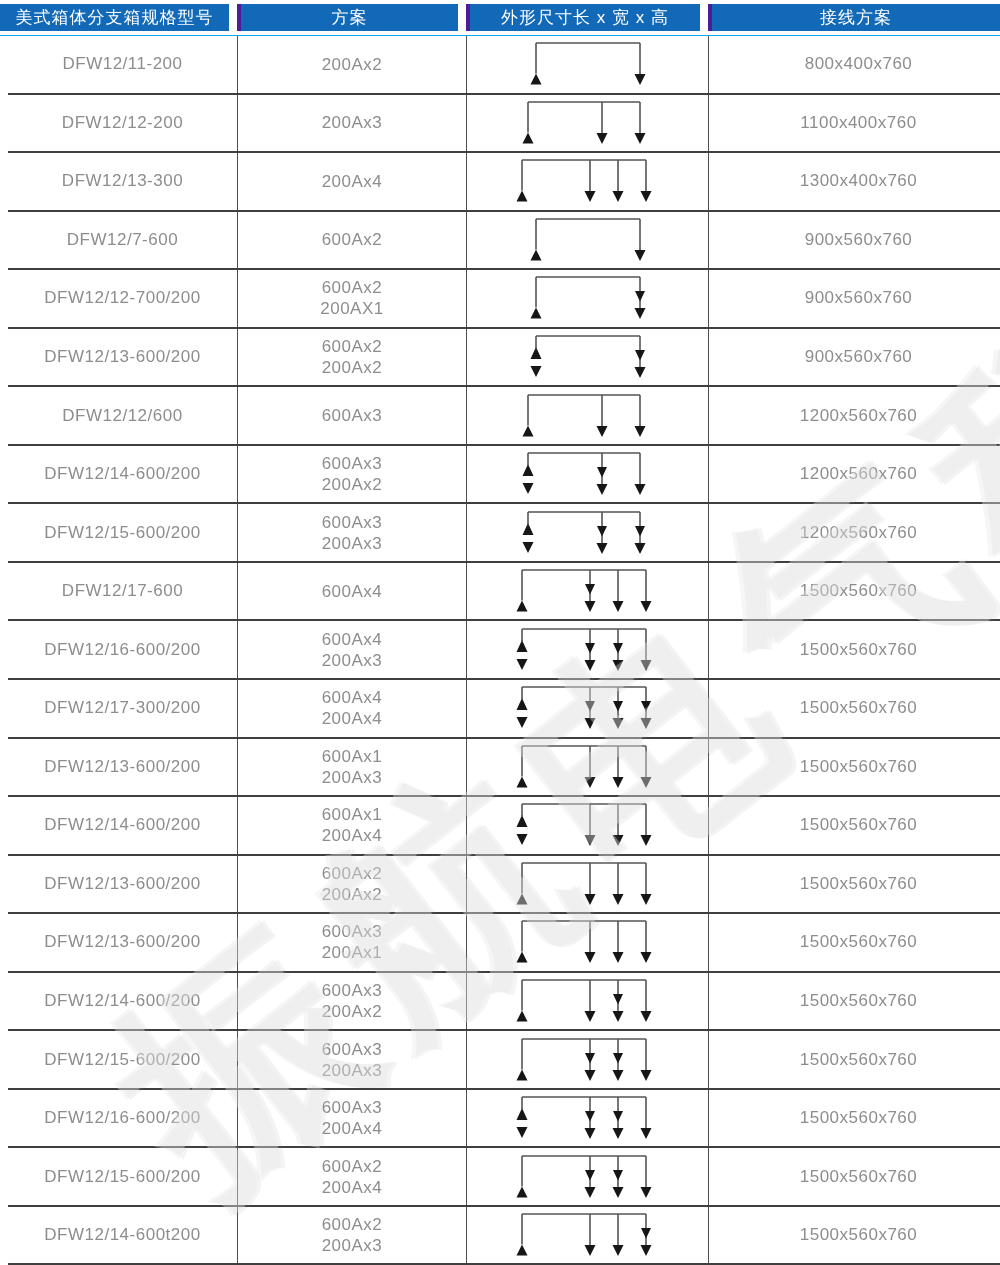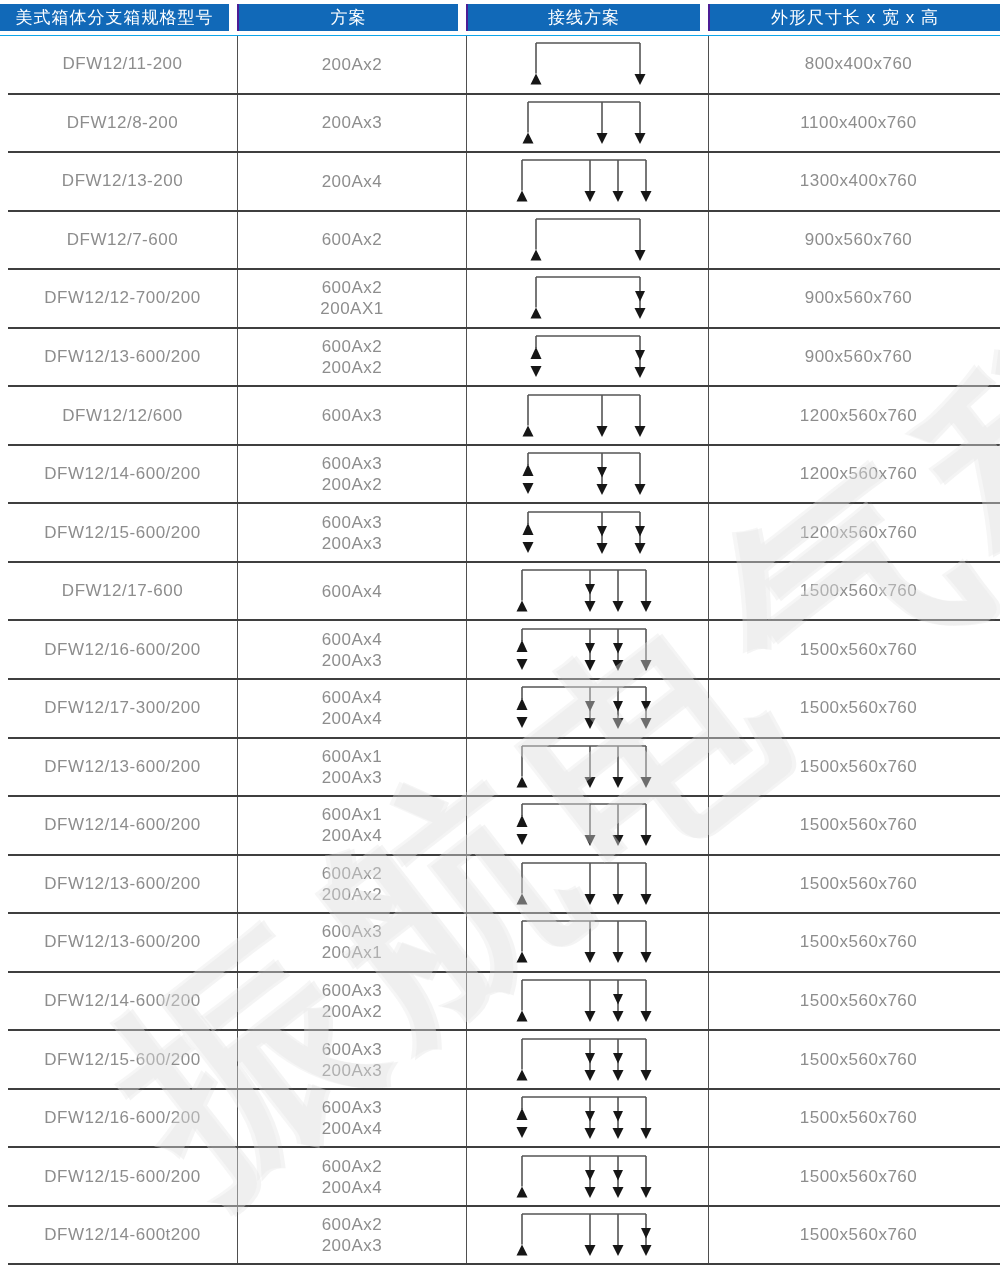--- a/index.html
+++ b/index.html
@@ -13,21 +13,21 @@
   
   .header-row{
     display:grid;grid-template-columns:229px 229px 242px 300px;
     height:27px;line-height:27px;border-radius:6px;
   }
   .header-cell{
     background:#1169b8;color:#ffffff;text-align:center;
     font-size:17px;font-weight:500;letter-spacing:1px;
     overflow:hidden;white-space:nowrap;
   }
-  .header-cell + .header-cell{border-left:2px solid #4c1d95;margin-left:8px;}
+  .header-cell + .header-cell{border-left:4px solid #4c1d95;margin-left:8px;}
 
   
   .table-body{margin-top:4px;border-top:1px solid #0ea5e9;padding-left:8px;}
   .row{
     display:grid;grid-template-columns:229px 229px 242px 300px;
     height:58.55px;box-sizing:border-box;
     border-bottom:2px solid #3f3f3f;
     align-items:center;
   }
   .cell{
@@ -55,61 +55,61 @@
 </style>
 </head>
 <body>
 
 <div class="page">
   <div class="watermark">振航电气科技</div>
 
   <div class="header-row">
     <div class="header-cell">美式箱体分支箱规格型号</div>
     <div class="header-cell">方案</div>
+    <div class="header-cell">外形尺寸长 x 宽 x 高</div>
     <div class="header-cell">接线方案</div>
-    <div class="header-cell">外形尺寸长 x 宽 x 高</div>
   </div>
 
   <div class="table-body" id="table-body">
       <div class="row">
         <div class="cell">DFW12/11-200</div>
         <div class="cell v">
           <div class="scheme-line">200Ax2</div>
         </div>
         <div class="cell v">
           <svg viewBox="0 0 180 52" class="wiring">
             <line x1="38" y1="5" x2="142" y2="5"></line>
             <line x1="38" y1="5" x2="38" y2="35.5"></line>
             <polygon points="32.5,46.5 43.5,46.5 38,35.5"></polygon>
             <line x1="142" y1="5" x2="142" y2="36"></line>
             <polygon points="136.5,36 147.5,36 142,47"></polygon>
           </svg>
         </div>
         <div class="cell v">800x400x760</div>
       </div>
       <div class="row">
-        <div class="cell">DFW12/8-200</div>
+        <div class="cell">DFW12/12-200</div>
         <div class="cell v">
           <div class="scheme-line">200Ax3</div>
         </div>
         <div class="cell v">
           <svg viewBox="0 0 180 52" class="wiring">
             <line x1="30" y1="5" x2="142" y2="5"></line>
             <line x1="30" y1="5" x2="30" y2="35.5"></line>
             <polygon points="24.5,46.5 35.5,46.5 30,35.5"></polygon>
             <line x1="104" y1="5" x2="104" y2="36"></line>
             <polygon points="98.5,36 109.5,36 104,47"></polygon>
             <line x1="142" y1="5" x2="142" y2="36"></line>
             <polygon points="136.5,36 147.5,36 142,47"></polygon>
           </svg>
         </div>
         <div class="cell v">1100x400x760</div>
       </div>
       <div class="row">
-        <div class="cell">DFW12/13-200</div>
+        <div class="cell">DFW12/13-300</div>
         <div class="cell v">
           <div class="scheme-line">200Ax4</div>
         </div>
         <div class="cell v">
           <svg viewBox="0 0 180 52" class="wiring">
             <line x1="24" y1="5" x2="148" y2="5"></line>
             <line x1="24" y1="5" x2="24" y2="35.5"></line>
             <polygon points="18.5,46.5 29.5,46.5 24,35.5"></polygon>
             <line x1="92" y1="5" x2="92" y2="36"></line>
             <polygon points="86.5,36 97.5,36 92,47"></polygon>

